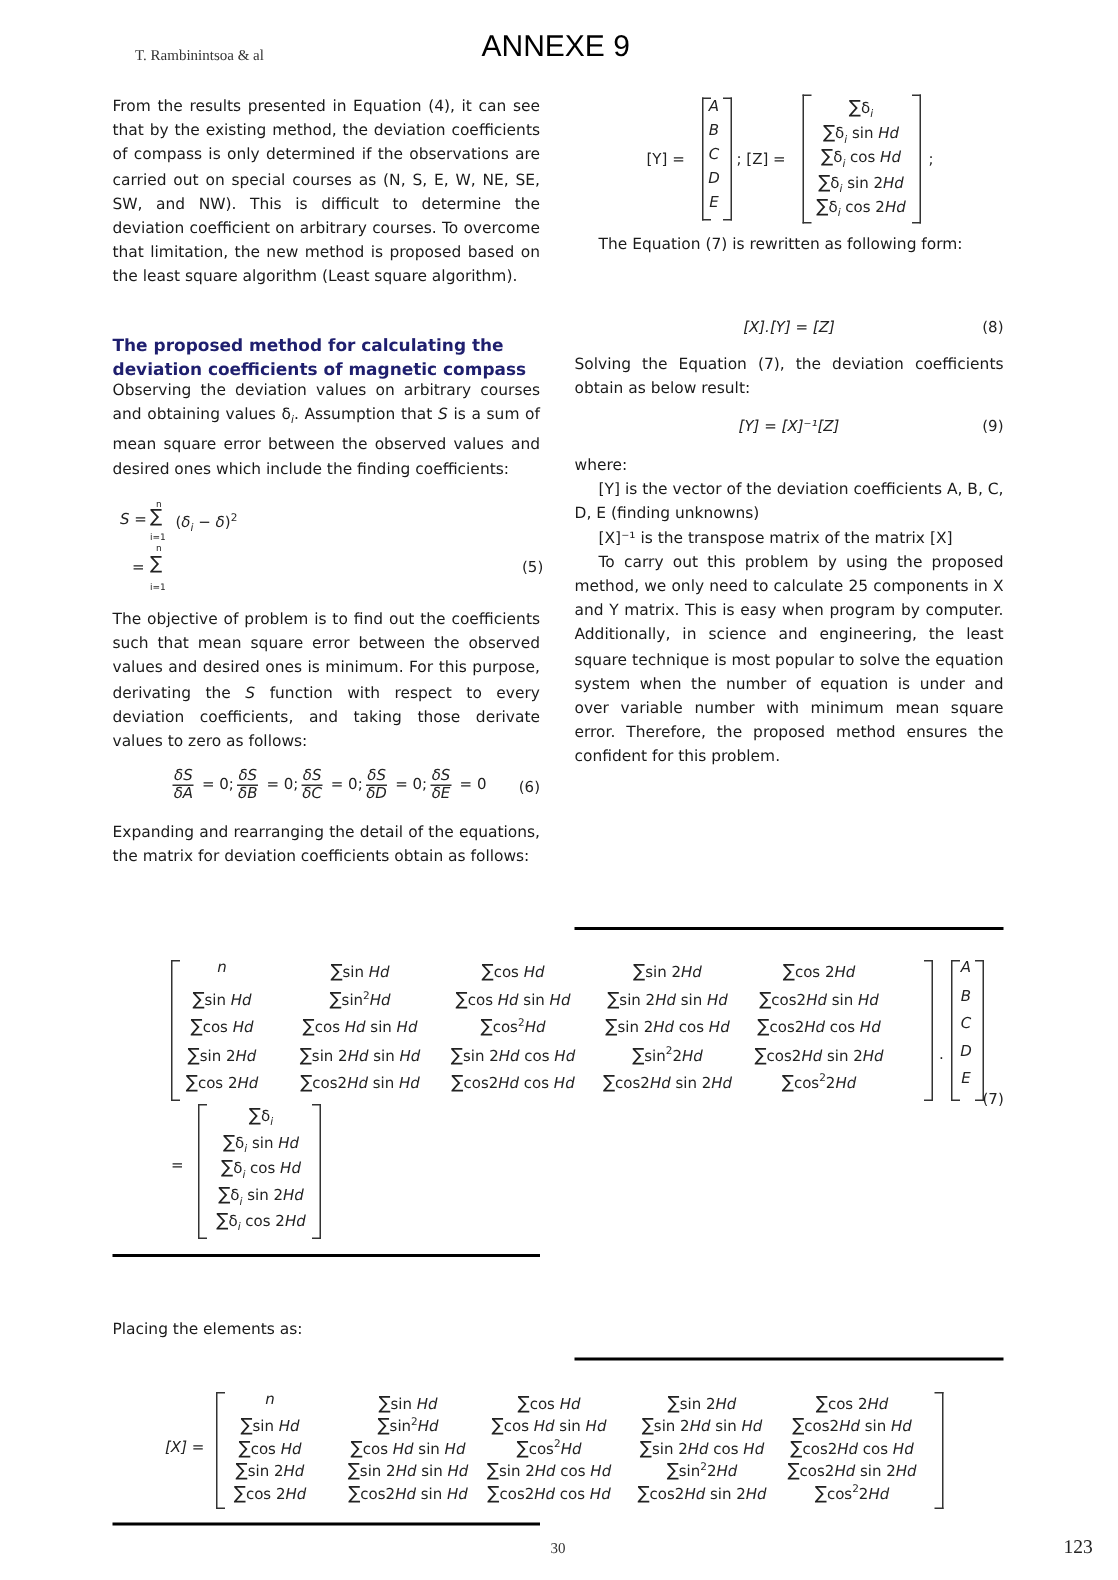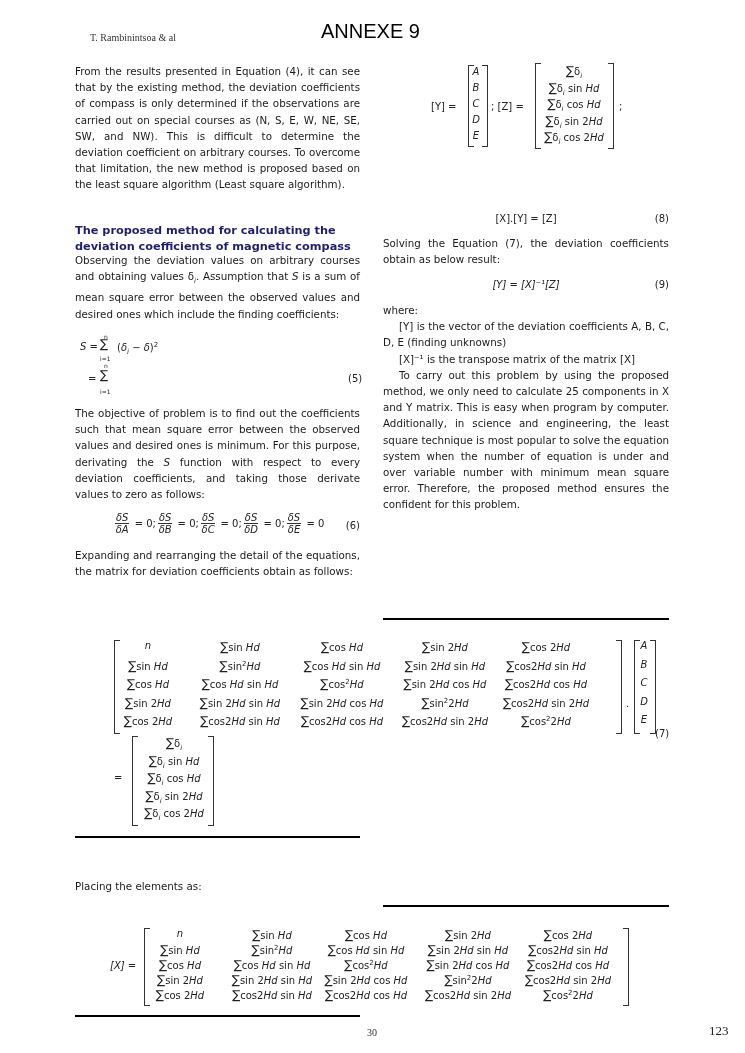--- a/index.html
+++ b/index.html
@@ -93,24 +93,25 @@
       <div class="abs" style="left: 0px; right: 0px; text-align: center; top: 16.5px; white-space: nowrap;"><span class="sig">∑</span>δ<sub class="it">i</sub> sin <span class="it">Hd</span></div>
       <div class="abs" style="left: 0px; right: 0px; text-align: center; top: 33px; white-space: nowrap;"><span class="sig">∑</span>δ<sub class="it">i</sub> cos <span class="it">Hd</span></div>
       <div class="abs" style="left: 0px; right: 0px; text-align: center; top: 49.5px; white-space: nowrap;"><span class="sig">∑</span>δ<sub class="it">i</sub> sin 2<span class="it">Hd</span></div>
       <div class="abs" style="left: 0px; right: 0px; text-align: center; top: 66px; white-space: nowrap;"><span class="sig">∑</span>δ<sub class="it">i</sub> cos 2<span class="it">Hd</span></div>
     </div>
   <div class="bracket br" style="left:225px;top:0;height:84px;"></div>
   <div class="abs" style="left:236px;top:38px;">;</div>
 </div>
 
 <div class="abs col right" style="top:155px;">
+  <p class="ind">The Equation (7) is rewritten as following form:</p>
 </div>
 
 <div class="abs math right" style="top:210px;">
-  <div class="eqline"><span style="">[X].[Y]  = [Z]</span><span class="eqnum">(8)</span></div>
+  <div class="eqline"><span style="font-style:italic;">[X].[Y]  = [Z]</span><span class="eqnum">(8)</span></div>
 </div>
 
 <div class="abs col right" style="top:235px;">
   <p>Solving the Equation (7), the deviation coefficients obtain as below result:</p>
 </div>
 
 <div class="abs math right" style="top:276px;">
   <div class="eqline"><span style="font-style:italic;">[Y] = [X]⁻¹[Z]</span><span class="eqnum">(9)</span></div>
 </div>
 

